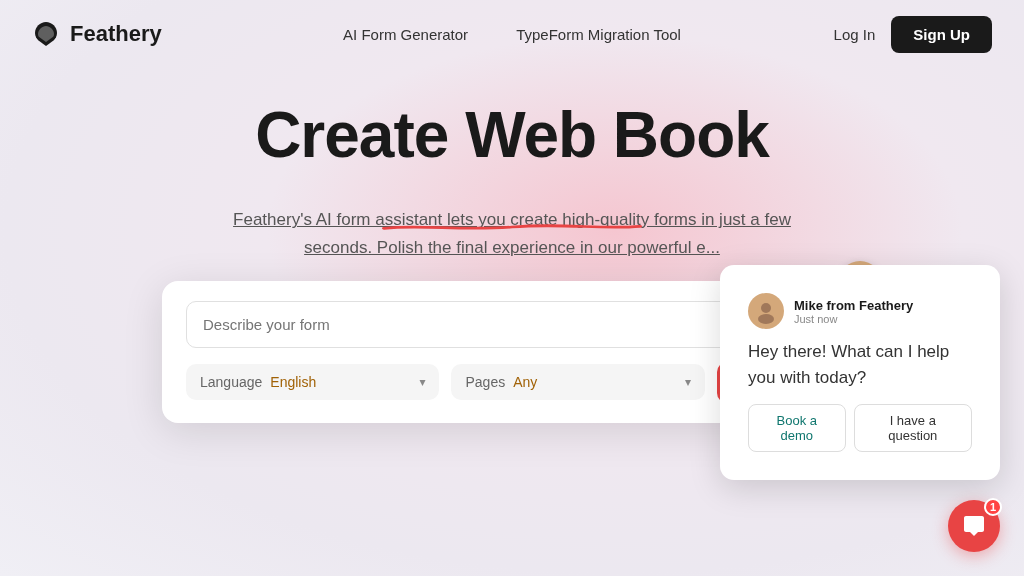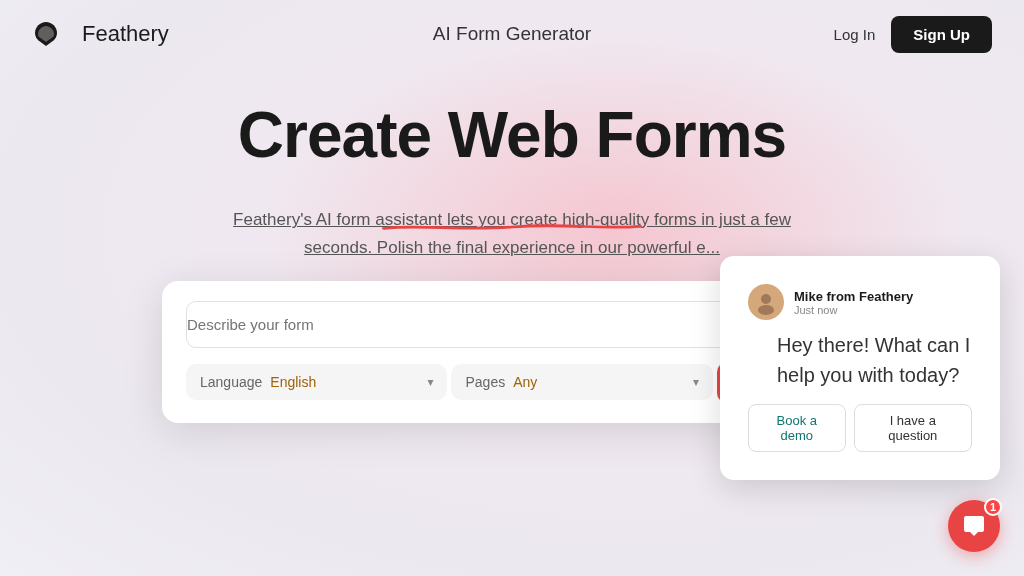--- a/index.html
+++ b/index.html
@@ -29,43 +29,43 @@
       align-items: center;
       justify-content: space-between;
       padding: 0 32px;
       height: 68px;
       background: transparent;
     }
 
     .logo {
       display: flex;
       align-items: center;
-      gap: 22px;
+      gap: 10px;
       font-size: 22px;
-      font-weight: 400;
+      font-weight: 700;
       color: #1a1a1a;
       text-decoration: none;
     }
 
     .logo-icon {
       width: 28px;
       height: 28px;
     }
 
     .nav-links {
       display: flex;
       align-items: center;
       gap: 48px;
       position: absolute;
       left: 50%;
       transform: translateX(-50%);
     }
 
     .nav-link {
-      font-size: 19px;
+      font-size: 15px;
       color: #333;
       text-decoration: none;
       font-weight: 400;
     }
 
     .nav-actions {
       display: flex;
       align-items: center;
       gap: 16px;
       justify-content: center;
@@ -140,31 +140,31 @@
       padding: 20px 24px;
       box-shadow: 0 8px 40px rgba(0,0,0,0.12);
       margin: 20px auto 0;
       width: 700px;
     }
 
     .form-describe {
       width: 100%;
       border: 1.5px solid #e0e0e0;
       border-radius: 10px;
-      padding: 14px 0;
+      padding: 14px 16px;
       font-size: 15px;
       color: #999;
       outline: none;
       margin-bottom: 14px;
     }
 
     .form-row {
       display: flex;
       align-items: center;
-      gap: 4px;
+      gap: 12px;
     }
 
     .form-select-group {
       display: flex;
       align-items: center;
       gap: 8px;
       background: #f5f5f5;
       border-radius: 10px;
       padding: 10px 14px;
       flex: 1;
@@ -254,25 +254,24 @@
       font-weight: 600;
       color: #1a1a1a;
     }
 
     .chat-time {
       font-size: 11px;
       color: #888;
     }
 
     .chat-message {
-      font-size: 20px;
+      font-size: 17px;
       color: #333;
       line-height: 1.5;
       margin-bottom: 14px;
-      margin-left: 29px;
     }
 
     .chat-actions {
       display: flex;
       gap: 8px;
     }
 
     .chat-btn-demo {
       background: none;
       border: 1.5px solid #ddd;
@@ -353,31 +352,34 @@
       <path d="M14 2C8 2 3 7 3 13c0 3 1.5 5.5 3.5 7.5L14 26l7.5-5.5C23.5 18.5 25 16 25 13c0-6-5-11-11-11z" fill="#1a1a1a"></path>
       <path d="M14 6c-2 0-4 1-5.5 2.5S6 12 6 14c0 1 .3 2 .8 2.8L14 22l7.2-5.2c.5-.8.8-1.8.8-2.8 0-2-1-4-2.5-5.5S16 6 14 6z" fill="#fff" opacity="0.3"></path>
     </svg>
     <span>Feathery</span>
   </a>
 
   <div class="nav-links">
     <a class="nav-link" href="#">
       <span>AI Form Generator</span>
     </a>
+    <a class="nav-link" href="#">
+      <span>TypeForm Migration Tool</span>
+    </a>
   </div>
 
   <div class="nav-actions">
     <button class="btn-login">Log In</button>
     <button class="btn-signup">Sign Up</button>
   </div>
 </nav>
 
 <div class="hero">
   <h1 class="hero-title">
-    <span>Create Web Forms</span><br>
+    <span>Create Web Book</span><br>
     <span class="underline-decoration">
       <svg viewBox="0 0 260 12" fill="none" preserveAspectRatio="none">
         <path d="M2 8 C40 2, 80 12, 130 6 C180 0, 220 10, 258 5" stroke="#e84444" stroke-width="4" stroke-linecap="round" fill="none"></path>
       </svg>
     </span>
   </h1>
 
   <p class="hero-subtitle">Feathery's AI form assistant lets you create high-quality forms in just a few seconds. Polish the final experience in our powerful e...</p>
 
   <div class="form-card" style="position:relative;">

